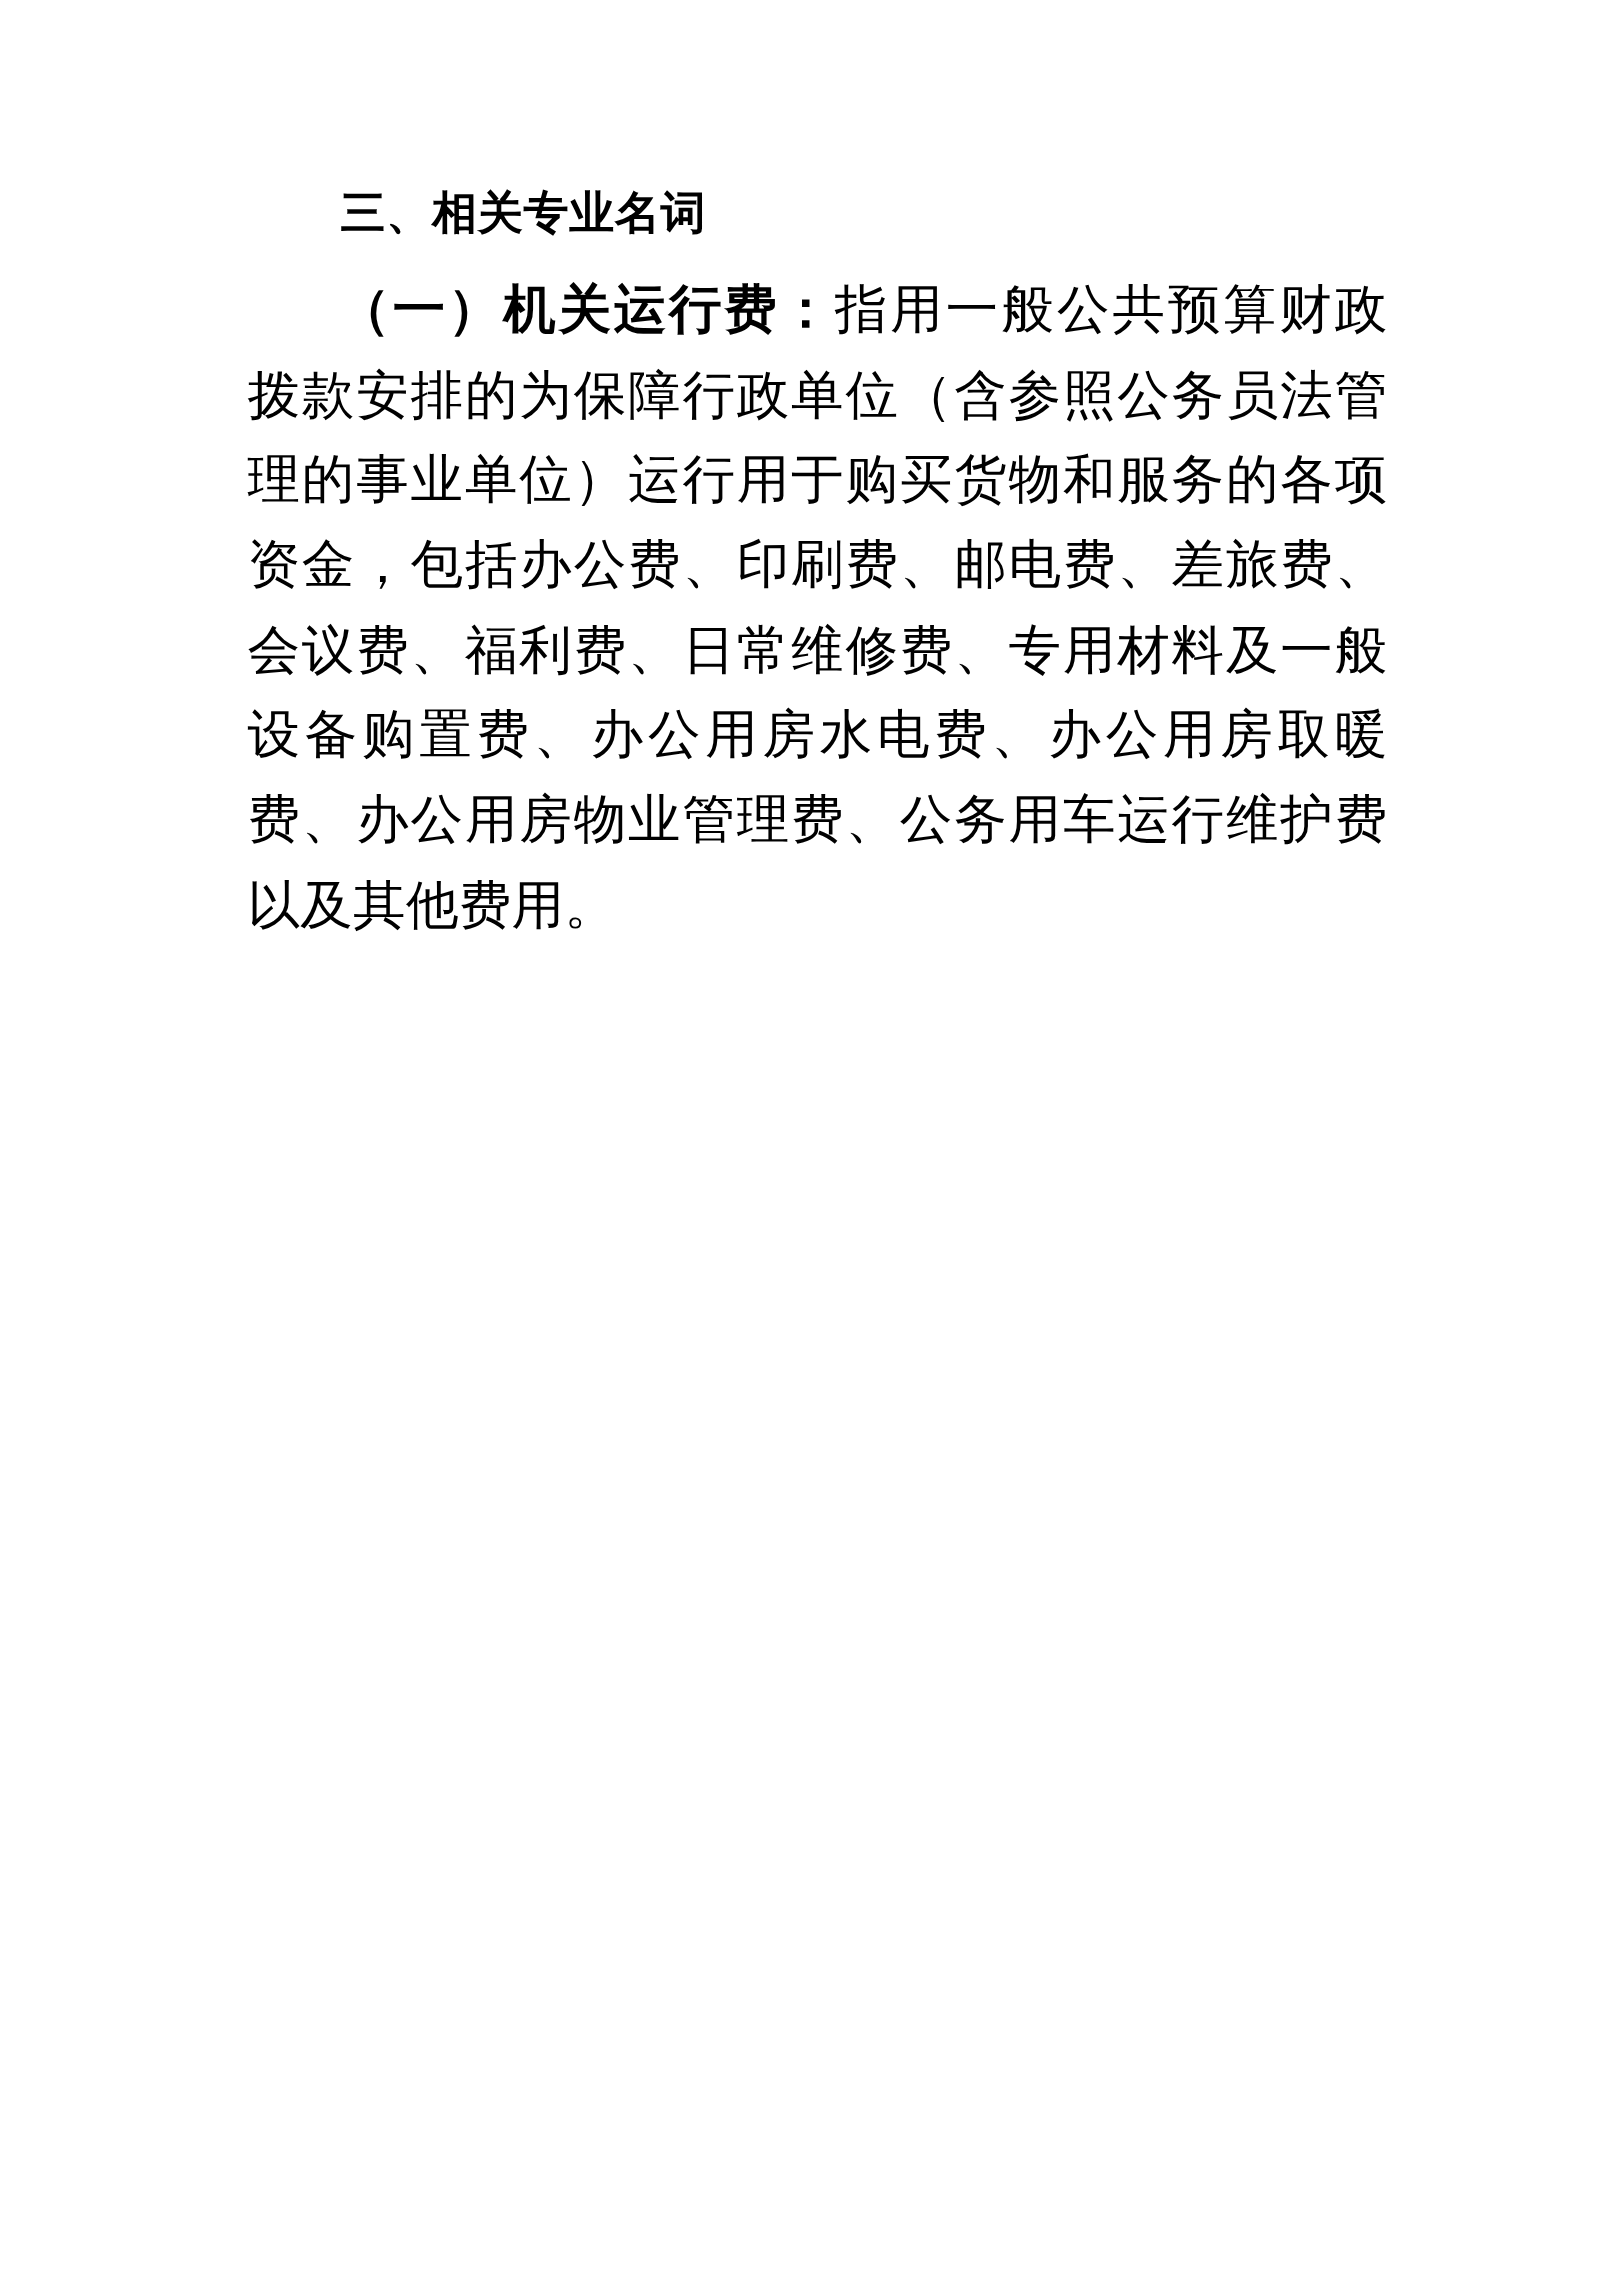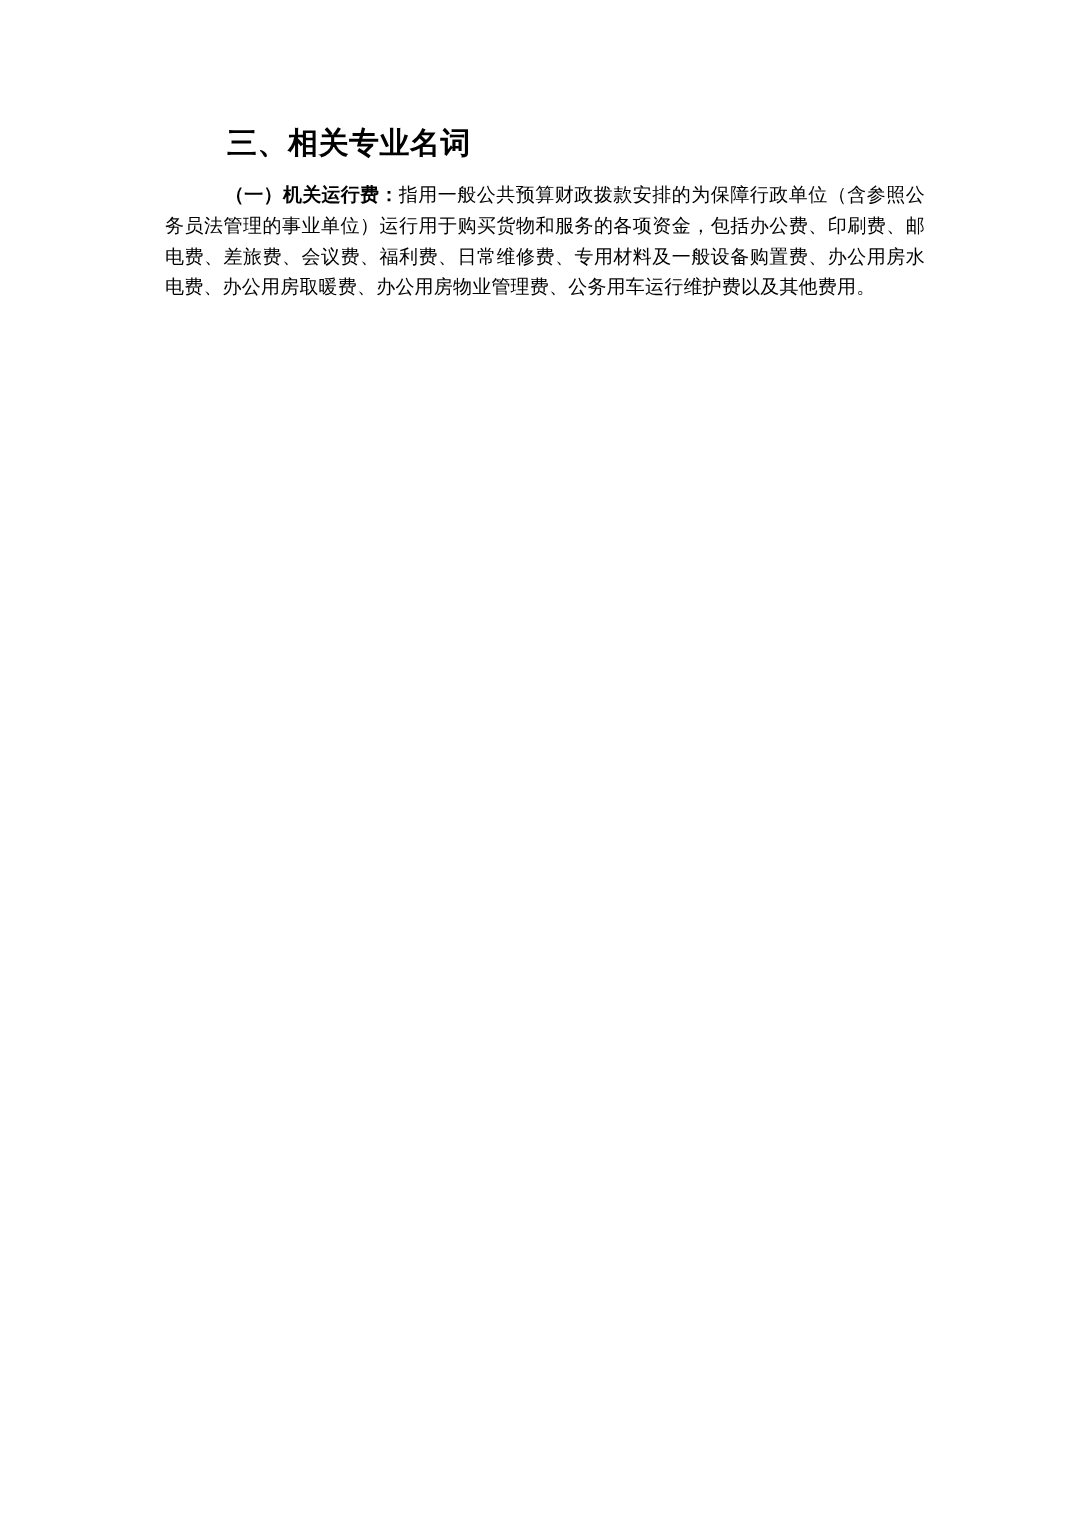--- a/index.html
+++ b/index.html
@@ -28,21 +28,21 @@
   .section-heading {
     font-family: "DejaVu Sans", "Liberation Sans", sans-serif;
     font-weight: bold;
     font-size: 30px;
     line-height: 1.5;
     letter-spacing: 0.5px;
     margin: 0 0 14px 0;
     text-indent: 62px;
   }
   .para {
-    font-size: 19px;
+    font-size: 35px;
     line-height: 1.62;
     margin: 0 0 6px 0;
     text-indent: 60px;
     text-align: justify;
     text-justify: inter-ideograph;
     letter-spacing: 0.2px;
   }
   .para .lead {
     font-family: "DejaVu Sans", "Liberation Sans", sans-serif;
     font-weight: bold;

